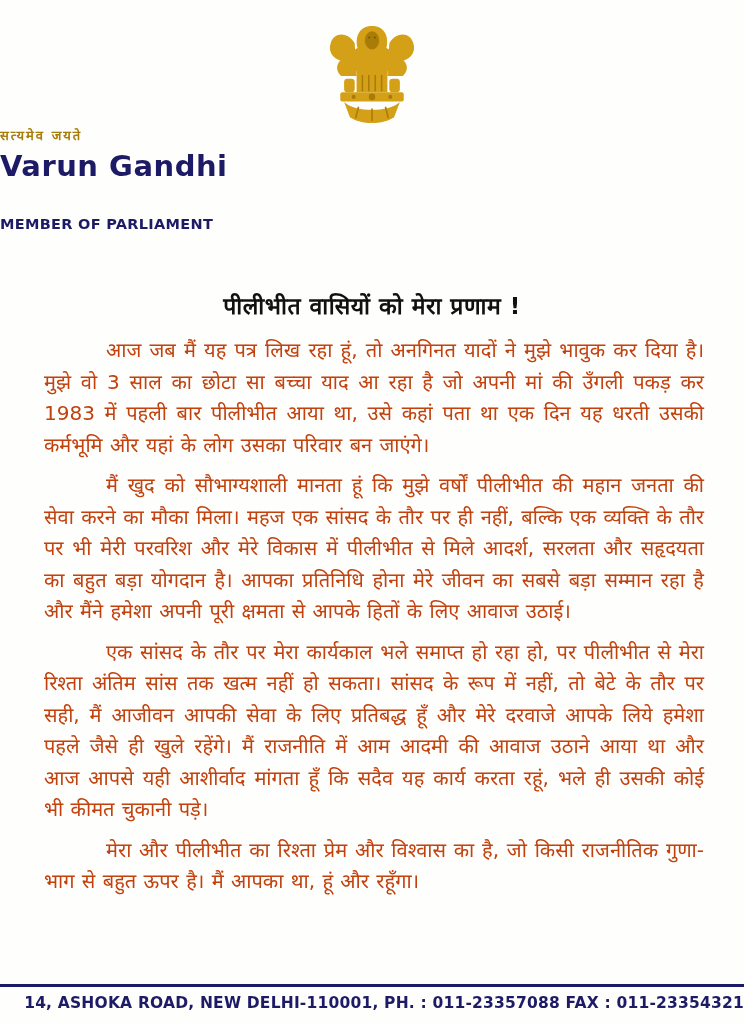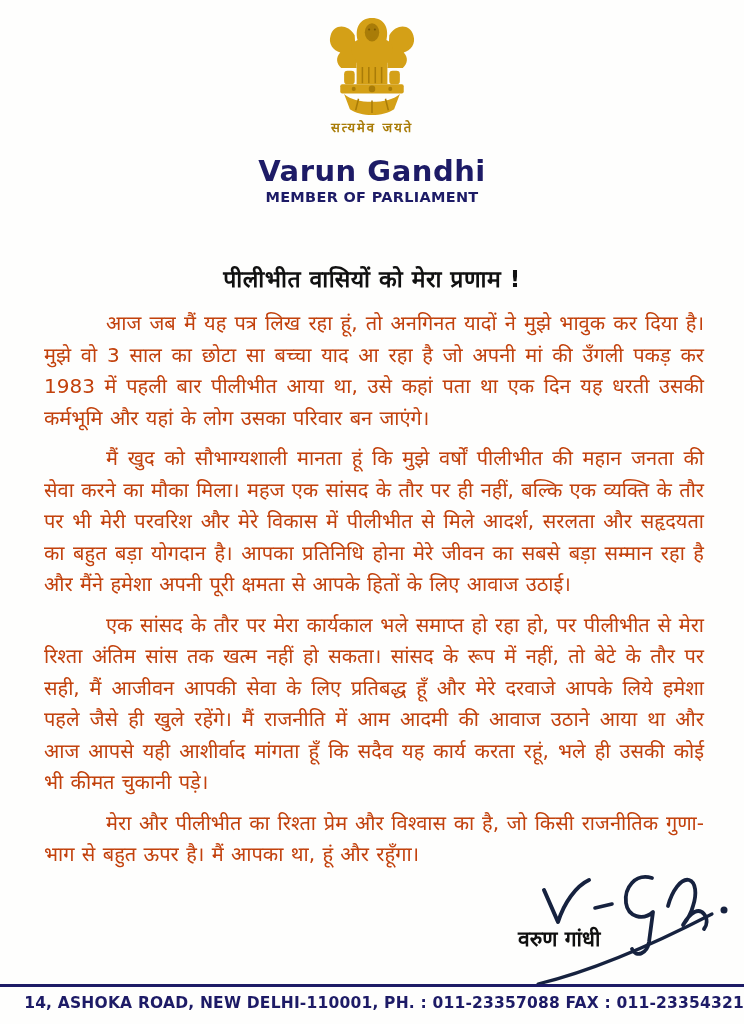--- a/index.html
+++ b/index.html
@@ -8,38 +8,39 @@
     width:744px; height:1024px;
     margin:0 auto;
     background:var(--paper,#ffffff);
     font-family:"DejaVu Sans", sans-serif;
     color:var(--text,#1a1a1a);
     overflow:hidden;
     box-sizing:border-box;
   }
 
   
-  .letterhead { text-align:center; padding-top:16px; }
+  .letterhead { text-align:left; padding-top:24px; }
   .emblem-wrap { line-height:0; }
   .emblem-wrap svg { display:block; margin:0 auto; }
   .gold-main { fill:var(--gold,#d4a017); }
   .gold-dark { fill:var(--gold_dark,#a97c08); }
   .gold-stroke { stroke:var(--gold_dark,#a97c08); stroke-width:1.6; fill:none; }
   .motto {
     color:var(--gold_dark,#a97c08);
     font-weight:700; font-size:13px; letter-spacing:2px;
     filter:blur(0.4px); margin-top:2px;
   }
   .lh-name {
-    margin:20px 0 0; color:var(--navy,#1d1b66);
+    margin:7px 0 0; color:var(--navy,#1d1b66);
     font-size:29px; font-weight:800; letter-spacing:0.5px; line-height:1.1;
   }
   .lh-title, .lh-subtitle {
     color:var(--navy,#1d1b66); font-weight:700; font-size:14.5px; line-height:1.25;
     letter-spacing:0.3px;
+    margin-top:32px;
   }
 
   
   .letter-date {
     position:absolute; top:201px; right:22px;
     font-size:19px; font-weight:600; color:#111;
   }
 
   
   .salutation {
@@ -118,35 +119,18 @@
 
   <h2 class="salutation">पीलीभीत वासियों को मेरा प्रणाम !</h2>
 
   <main class="letter-body">
     <p class="para">आज जब मैं यह पत्र लिख रहा हूं, तो अनगिनत यादों ने मुझे भावुक कर दिया है। मुझे वो 3 साल का छोटा सा बच्चा याद आ रहा है जो अपनी मां की उँगली पकड़ कर 1983 में पहली बार पीलीभीत आया था, उसे कहां पता था एक दिन यह धरती उसकी कर्मभूमि और यहां के लोग उसका परिवार बन जाएंगे।</p>
     <p class="para">मैं खुद को सौभाग्यशाली मानता हूं कि मुझे वर्षों पीलीभीत की महान जनता की सेवा करने का मौका मिला। महज एक सांसद के तौर पर ही नहीं, बल्कि एक व्यक्ति के तौर पर भी मेरी परवरिश और मेरे विकास में पीलीभीत से मिले आदर्श, सरलता और सहृदयता का बहुत बड़ा योगदान है। आपका प्रतिनिधि होना मेरे जीवन का सबसे बड़ा सम्मान रहा है और मैंने हमेशा अपनी पूरी क्षमता से आपके हितों के लिए आवाज उठाई।</p>
     <p class="para">एक सांसद के तौर पर मेरा कार्यकाल भले समाप्त हो रहा हो, पर पीलीभीत से मेरा रिश्ता अंतिम सांस तक खत्म नहीं हो सकता। सांसद के रूप में नहीं, तो बेटे के तौर पर सही, मैं आजीवन आपकी सेवा के लिए प्रतिबद्ध हूँ और मेरे दरवाजे आपके लिये हमेशा पहले जैसे ही खुले रहेंगे। मैं राजनीति में आम आदमी की आवाज उठाने आया था और आज आपसे यही आशीर्वाद मांगता हूँ कि सदैव यह कार्य करता रहूं, भले ही उसकी कोई भी कीमत चुकानी पड़े।</p>
     <p class="para">मेरा और पीलीभीत का रिश्ता प्रेम और विश्वास का है, जो किसी राजनीतिक गुणा-भाग से बहुत ऊपर है। मैं आपका था, हूं और रहूँगा।</p>
   </main>
 
-  <div class="signature-block">
-    <svg width="238" height="124" viewBox="0 0 238 124" aria-hidden="true">
-
-      <path class="ink" stroke-width="4" d="M42,22 L56,54 C62,35 74,18 87,12"></path>
-
-      <path class="ink" stroke-width="3.6" d="M93,40 L110,36"></path>
-
-      <path class="ink" stroke-width="3.8" d="M150,10 C133,5 122,20 124,35 C126,49 141,53 151,44 L147,74 C145,86 134,90 130,81"></path>
-
-      <path class="ink" stroke-width="3.8" d="M166,38 C170,23 179,10 187,12 C194,14 195,26 191,38 C189,46 185,52 181,57 C189,43 197,40 202,46 C206,51 205,57 202,61"></path>
-
-      <path class="ink" stroke-width="3.2" d="M36,116 C90,103 152,76 210,46"></path>
-
-      <circle fill="var(--ink,#16223f)" cx="222" cy="42" r="3.5"></circle>
-    </svg>
-    <div class="signatory-name">वरुण गांधी</div>
-  </div>
 
   <footer class="letter-footer">
     <div class="footer-address">14, ASHOKA ROAD, NEW DELHI-110001, PH. : 011-23357088  FAX : 011-23354321</div>
   </footer>
 
 </div>
 
 </body></html>

